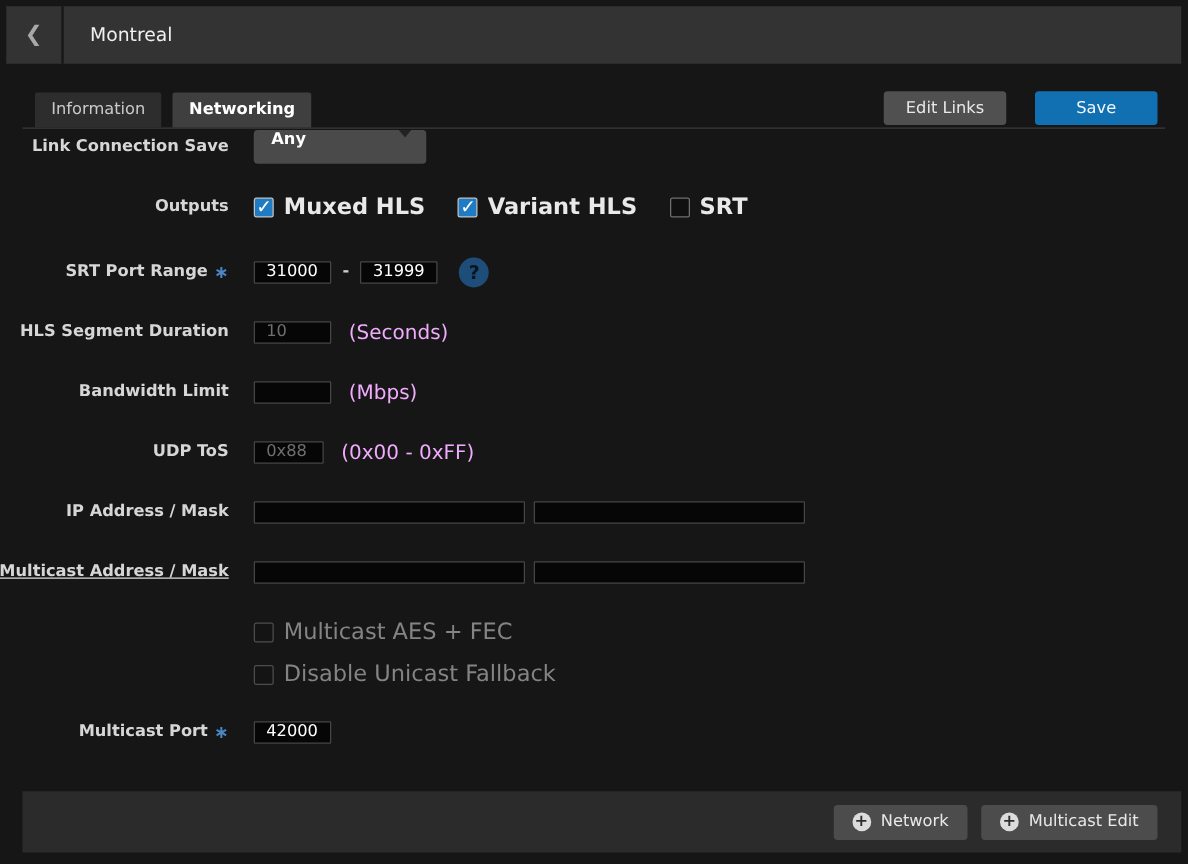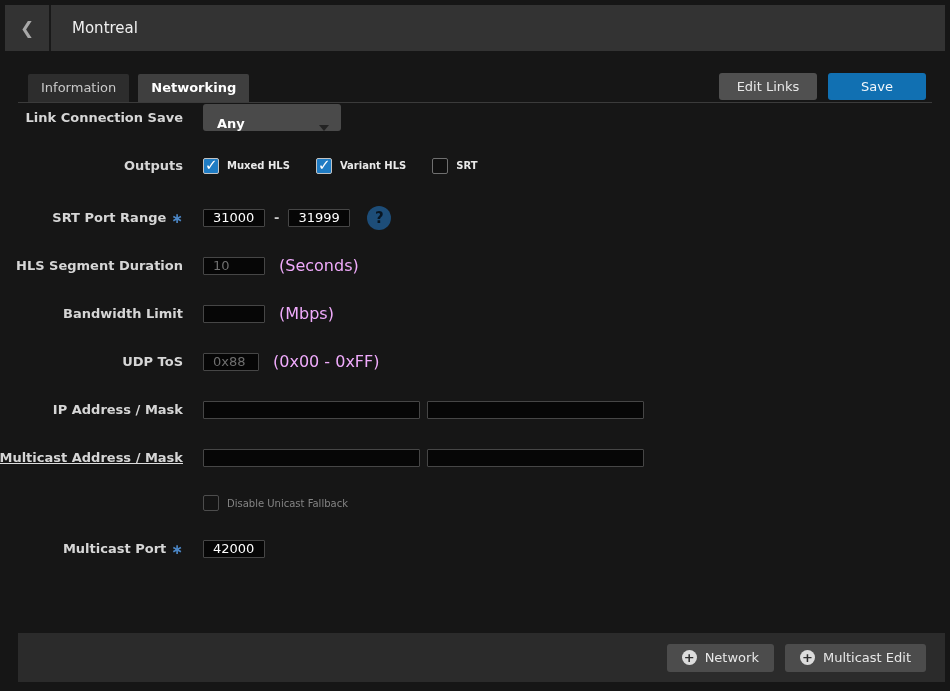--- a/index.html
+++ b/index.html
@@ -31,21 +31,21 @@
     border-bottom:1px solid #3b3b3b;
     display:flex; align-items:center;
   }
   .tabs { display:flex; gap:9px; margin-left:10px; }
   .tab {
     padding:6px 13px 7px 13px; font-size:13px; cursor:pointer;
     background:#2d2d2d; color:#c9c9c9; border-radius:2px 2px 0 0;
   }
   .tab.active { background:#3f3f3f; color:#ffffff; font-weight:bold; }
   .toolbar-actions {
-    margin-left:auto; display:flex; gap:11px; padding-bottom:3px; padding-right:6px;
+    margin-left:auto; display:flex; gap:23px; padding-bottom:3px; padding-right:6px;
   }
   .btn {
     height:27px; min-width:98px; padding:0 17px; border:none; border-radius:3px;
     font-family:inherit; font-size:13px; cursor:pointer;
     display:flex; align-items:center; justify-content:center;
   }
   .btn-gray  { background:#505050; color:#e8e8e8; }
   .btn-blue  { background:#1170b2; color:#f2f7fb; }
   
   .form { position:absolute; top:104px; left:0; right:0; }
@@ -63,41 +63,41 @@
   .input::placeholder { color:#6f6f6f; opacity:1; }
   .input.small { width:62px; }
   .input.tos   { width:56px; }
   .input.wide  { width:217px; }
   .dash { color:#cccccc; font-size:13px; margin:0 9px; font-weight:bold; }
   .hint { color:#f0abfc; font-size:16px; margin-left:14px; }
   .gap7 { margin-left:7px; }
   
   .select {
     width:138px; height:27px; background:#4a4a4a; border-radius:3px; cursor:pointer;
-    display:flex; align-items:flex-end; padding:0 12px 0 14px;
+    display:flex; align-items:flex-start; padding:0 12px 0 14px;
     color:#ffffff; font-size:13px; font-weight:bold;
   }
   .caret {
     margin-left:auto; width:0; height:0;
     border-left:5px solid transparent; border-right:5px solid transparent;
     border-top:6px solid #232323;
   }
   
   .check { display:flex; align-items:center; cursor:pointer; }
   .box {
     width:16px; height:16px; flex:none; border:1px solid #6f6f6f; border-radius:2px;
     background:#101010; position:relative; margin-right:8px;
   }
   .box.checked { background:#1f7cc4; border-color:#c2c2c2; }
   .box.checked::after {
     content:"✓"; position:absolute; left:1px; top:-3px;
     color:#ffffff; font-size:15px; font-weight:bold;
   }
   .box.muted { border-color:#4d4d4d; background:#141414; }
-  .check-text { font-size:10px; font-weight:bold; color:#e9e9e9; }
+  .check-text { font-size:18px; font-weight:bold; color:#e9e9e9; }
   .check-text.muted { color:#848484; font-weight:normal; }
   .outputs-group { display:flex; column-gap:26px; }
   .cb-row { margin-left:203px; margin-bottom:13px; min-height:18px; }
   .cb-row.last { margin-bottom:22px; }
   
   .help {
     width:24px; height:24px; border-radius:50%; background:#1d4d78; margin-left:17px;
     display:flex; align-items:center; justify-content:center; cursor:pointer;
     color:#081521; font-size:15px; font-weight:bold;
   }
@@ -214,20 +214,26 @@
   </div>
 
   <div class="row" style="margin-bottom:24px;text-decoration:underline;">
     <div class="row-label">
       <span>Multicast Address / Mask</span>
     </div>
     <input class="input wide" value="" style="">
     <input class="input wide gap7" value="" style="">
   </div>
 
+  <div class="cb-row">
+    <label class="check">
+      <span class="box muted"></span>
+      <span class="check-text muted">Multicast AES + FEC</span>
+    </label>
+  </div>
   <div class="cb-row last">
     <label class="check">
       <span class="box muted"></span>
       <span class="check-text muted">Disable Unicast Fallback</span>
     </label>
   </div>
 
   <div class="row">
     <div class="row-label">
       <span>Multicast Port</span>

